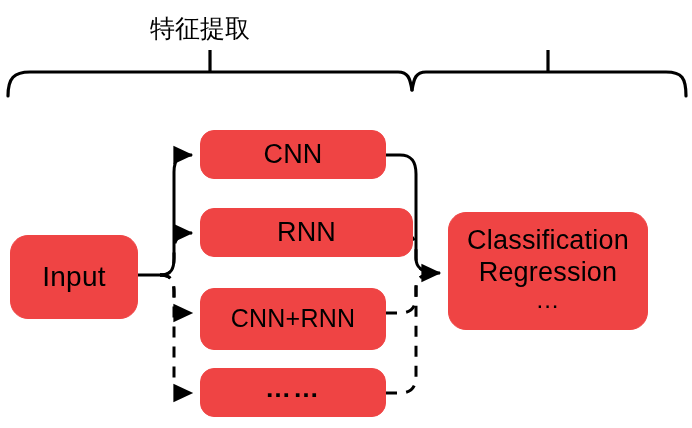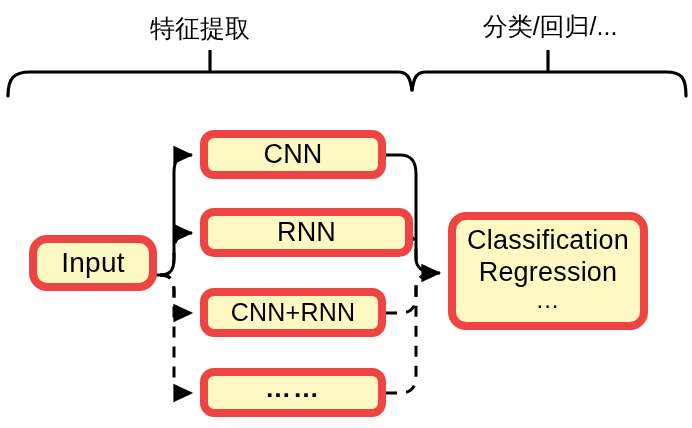--- a/index.html
+++ b/index.html
@@ -25,59 +25,58 @@
     position: absolute;
     left: 0;
     top: 0;
     width: 692px;
     height: 428px;
     pointer-events: none;
   }
   .node {
     position: absolute;
     box-sizing: border-box;
-    background: #fef9c3;
-    border: 8px solid #ef4444;
+    background: #ef4444;
+    border: 1px solid #ef4444;
     border-radius: 14px;
     display: flex;
     flex-direction: column;
     align-items: center;
     justify-content: center;
     text-align: center;
     line-height: 1.18;
     font-size: 27px;
     letter-spacing: 0.2px;
     z-index: 2;
   }
   #node-input {
     left: 10px;
     top: 235px;
     width: 128px;
-    height: 56px;
+    height: 84px;
     border-radius: 18px;
     font-size: 28px;
-    margin-left: 19px;
   }
   #node-cnn {
     left: 200px;
     top: 130px;
     width: 186px;
     height: 49px;
   }
   #node-rnn {
     left: 200px;
     top: 208px;
     width: 213px;
     height: 49px;
   }
   #node-cnnrnn {
     left: 200px;
     top: 288px;
     width: 186px;
-    height: 49px;
+    height: 62px;
     font-size: 25px;
   }
   #node-more {
     left: 200px;
     top: 368px;
     width: 186px;
     height: 49px;
   }
   #node-output {
     left: 448px;
@@ -158,21 +157,20 @@
 
     <path d="M386,313 L400,313 C412,313 416,306 416,296 L416,288 C416,278 422,274 434,274" fill="none" stroke="#000000" stroke-width="3" stroke-dasharray="11 9"></path>
 
     <path d="M386,393 L400,393 C412,393 416,386 416,376 L416,288 C416,278 422,274 434,274" fill="none" stroke="#000000" stroke-width="3" stroke-dasharray="11 9"></path>
 
     <path d="M424,273 L440,273" fill="none" stroke="#000000" stroke-width="3" marker-end="url(#arrow)"></path>
   </svg>
 
   <div class="brace-label" id="label-left">特征提取</div>
 
-  <div class="brace-label" id="label-right">分类/回归/...</div>
 
   <div class="node" id="node-input">
     <span class="out-line">Input</span>
   </div>
 
   <div class="node" id="node-cnn">
     <span class="out-line">CNN</span>
   </div>
 
   <div class="node" id="node-rnn">

